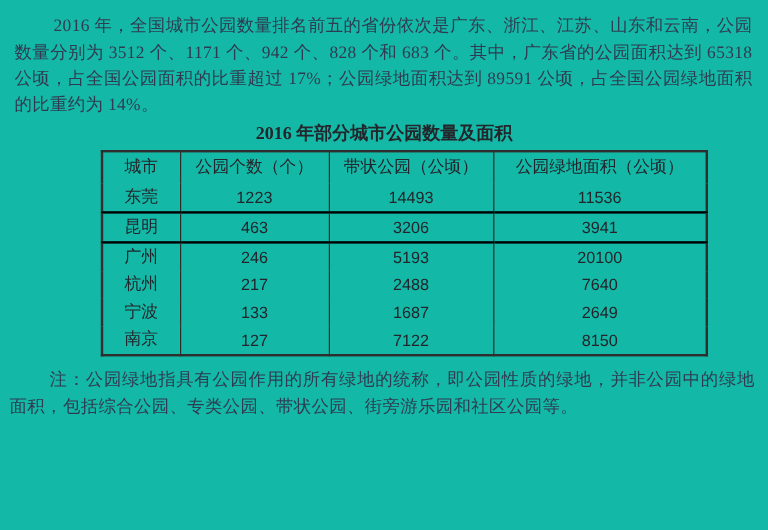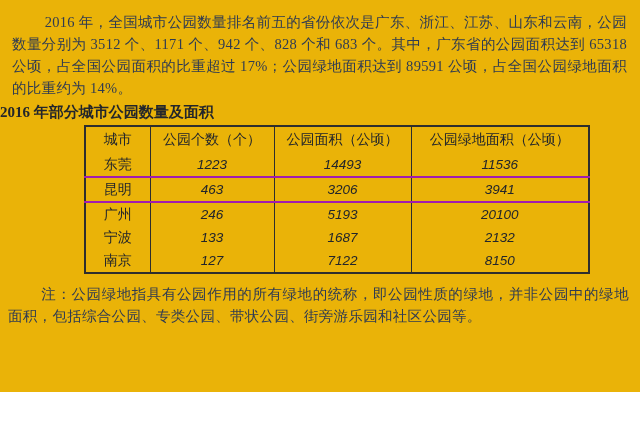--- a/index.html
+++ b/index.html
@@ -3,37 +3,38 @@
 <meta charset="utf-8">
 <style>
   html, body {
     margin: 0;
     padding: 0;
     background: #ffffff;
   }
   .page {
     position: relative;
     width: 640px;
-    height: 392px;
-    background: #eab308;
+    height: 442px;
+    background: #14b8a6;
     overflow: hidden;
     font-family: "Liberation Serif", "DejaVu Serif", serif;
   }
   .intro {
     margin: 0;
     padding: 11px 13px 0 12px;
     font-size: 14.5px;
     line-height: 22px;
     color: #2f3b52;
     text-align: justify;
     text-indent: 2.25em;
     letter-spacing: 0.3px;
   }
   .table-title {
     margin-top: 3px;
+    text-align: center;
     font-weight: bold;
     font-size: 15px;
     line-height: 20px;
     color: #23262b;
   }
   table.data-table {
     border-collapse: collapse;
     table-layout: fixed;
     margin: 3px 0 0 84px;
     width: 504px;
@@ -58,24 +59,23 @@
     line-height: 26px;
   }
   table.data-table td {
     height: 23px;
     line-height: 23px;
     font-size: 14px;
   }
   table.data-table td.num {
     font-family: "Liberation Sans", "DejaVu Sans", sans-serif;
     font-size: 13.5px;
-    font-style: italic;
   }
   tr.rule-top td {
-    border-top: 2px solid #a21caf;
+    border-top: 2px solid #000000;
   }
   .note {
     margin: 0;
     padding: 9px 11px 0 8px;
     font-size: 14.5px;
     line-height: 22px;
     color: #2f3b52;
     text-align: justify;
     text-indent: 2.3em;
     letter-spacing: 0.3px;
@@ -94,21 +94,21 @@
     <colgroup>
       <col style="width:65px">
       <col style="width:124px">
       <col style="width:137px">
       <col style="width:178px">
     </colgroup>
     <thead>
       <tr>
         <th>城市</th>
         <th>公园个数（个）</th>
-        <th>公园面积（公顷）</th>
+        <th>带状公园（公顷）</th>
         <th>公园绿地面积（公顷）</th>
       </tr>
     </thead>
     <tbody>
       <tr>
         <td>东莞</td>
         <td class="num">1223</td>
         <td class="num">14493</td>
         <td class="num">11536</td>
       </tr>
@@ -118,24 +118,30 @@
         <td class="num">3206</td>
         <td class="num">3941</td>
       </tr>
       <tr class="rule-top">
         <td>广州</td>
         <td class="num">246</td>
         <td class="num">5193</td>
         <td class="num">20100</td>
       </tr>
       <tr>
+        <td>杭州</td>
+        <td class="num">217</td>
+        <td class="num">2488</td>
+        <td class="num">7640</td>
+      </tr>
+      <tr>
         <td>宁波</td>
         <td class="num">133</td>
         <td class="num">1687</td>
-        <td class="num">2132</td>
+        <td class="num">2649</td>
       </tr>
       <tr>
         <td>南京</td>
         <td class="num">127</td>
         <td class="num">7122</td>
         <td class="num">8150</td>
       </tr>
     </tbody>
   </table>
 

